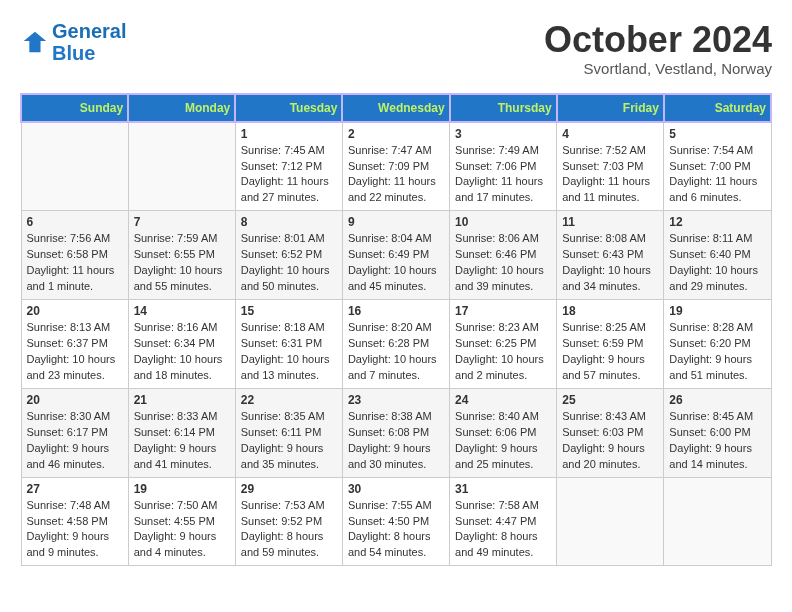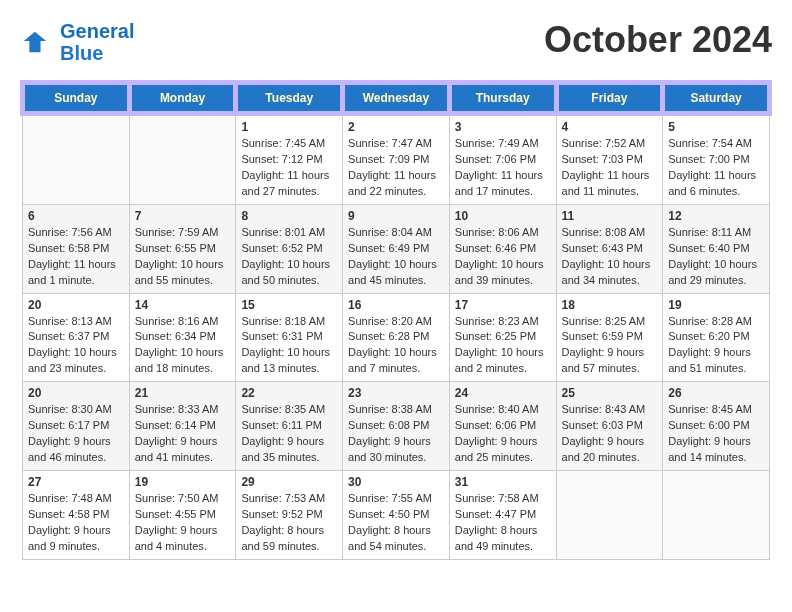--- a/index.html
+++ b/index.html
@@ -19,21 +19,20 @@
     .logo {
       display: flex;
       align-items: center;
       gap: 4px;
     }
     .logo-text {
       font-size: 20px;
       font-weight: bold;
       color: #333;
       line-height: 1.1;
-      margin-left: 8px;
     }
     .logo-text span {
       color: #1a6eb5;
     }
     .logo-icon {
       width: 28px;
       height: 28px;
     }
     .title-block {
       text-align: right;
@@ -49,26 +48,26 @@
       font-size: 15px;
       color: #555;
     }
     table {
       width: 100%;
       border-collapse: collapse;
       table-layout: fixed;
     }
     thead th {
       background-color: #2176c7;
-      color: #fef9c3;
+      color: #bef264;
       font-size: 12px;
       font-weight: bold;
       padding: 6px 4px;
-      text-align: center;
-      border: 5px solid #c4b5fd;
+      text-align: right;
+      border: 2px solid #c4b5fd;
     }
     tbody td {
       vertical-align: top;
       border: 1px solid #ccc;
       padding: 4px 5px;
       font-size: 10px;
       color: #333;
       background: #fff;
       height: 80px;
     }
@@ -98,20 +97,21 @@
     <svg class="logo-icon" viewBox="0 0 30 30">
       <polygon points="16,4 28,14 22,14 22,26 10,26 10,14 4,14" fill="#2176c7"></polygon>
     </svg>
     <div class="logo-text">
       <div><span>General</span></div>
       <div><span style="color:#2176c7">Blue</span></div>
     </div>
   </div>
   <div class="title-block">
     <div class="month-title">October 2024</div>
+    <div class="subtitle">Svortland, Vestland, Norway</div>
   </div>
 </div>
 
 <table>
   <thead>
     <tr id="thead-row">
         <th>Sunday</th>
         <th>Monday</th>
         <th>Tuesday</th>
         <th>Wednesday</th>

